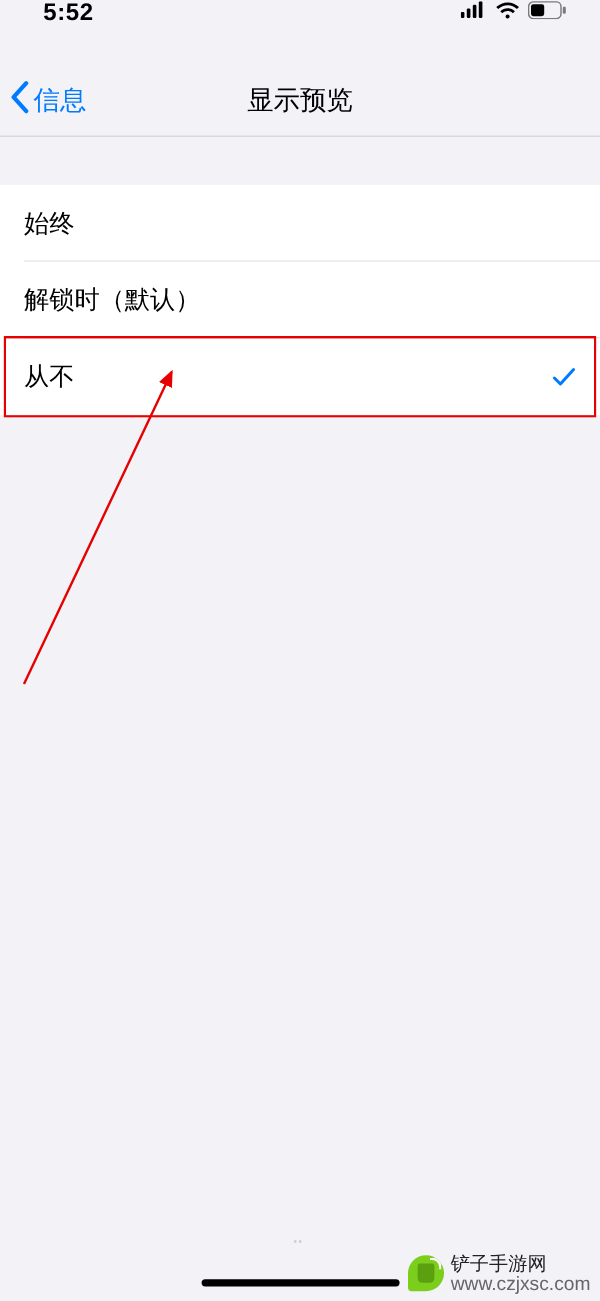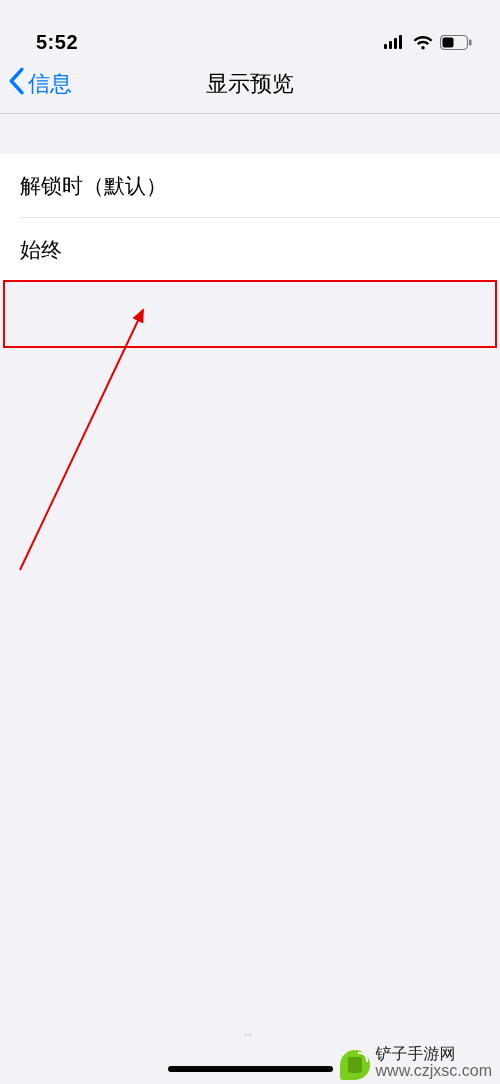--- a/index.html
+++ b/index.html
@@ -21,21 +21,21 @@
       height: 1084px;
       position: relative;
       background: #f2f2f7;
     }
 
     
     .status-bar {
       width: 100%;
       height: 54px;
       display: flex;
-      align-items: flex-end;
+      align-items: flex-start;
       justify-content: space-between;
       padding: 0 28px 0 36px;
       background: #f2f2f7;
     }
     .status-time {
       font-size: 20px;
       font-weight: 600;
       color: #000;
       letter-spacing: 0.5px;
     }
@@ -143,21 +143,21 @@
       font-size: 14px;
       letter-spacing: 4px;
     }
 
     
     .watermark {
       position: absolute;
       right: 8px;
       bottom: 4px;
       display: flex;
-      align-items: flex-end;
+      align-items: flex-start;
       gap: 6px;
       font-size: 16px;
       color: #222;
       z-index: 50;
     }
     .wm-icon {
       width: 30px;
       height: 30px;
       background: #7cce1c;
       border-radius: 50% 50% 50% 10%;
@@ -234,29 +234,38 @@
       <span>信息</span>
     </div>
     <div class="nav-title">显示预览</div>
   </div>
 
   <div class="list-spacer"></div>
 
   <div class="list">
 
     <div class="row">
+      <span class="row-label">始终</span>
+      <div class="row-sep"></div>
+    </div>
+
+    <div class="row">
       <span class="row-label">解锁时（默认）</span>
       <div class="row-sep"></div>
     </div>
 
     <div class="row">
-      <span class="row-label">始终</span>
-      <div class="row-sep"></div>
-    </div>
-
+      <span class="row-label">从不</span>
+      <span class="row-check">
+        <svg viewBox="0 0 24 24">
+            <path d="M4 13 L9 18 L20 6" stroke="#007aff" stroke-width="2.5" fill="none" stroke-linecap="round" stroke-linejoin="round"></path>
+          </svg>
+      </span>
+
+    </div>
 
   </div>
 
   <svg class="highlight-box" style="left:3px; top:280px; width:494px; height:68px;">
     <rect x="1" y="1" width="492" height="66" fill="none" stroke="#e60000" stroke-width="2"></rect>
   </svg>
 
   <svg class="highlight-box" style="left:10px; top:300px; width:150px; height:280px;">
     <defs>
       <marker id="arrowhead" markerWidth="8" markerHeight="8" refX="6" refY="3" orient="auto">

